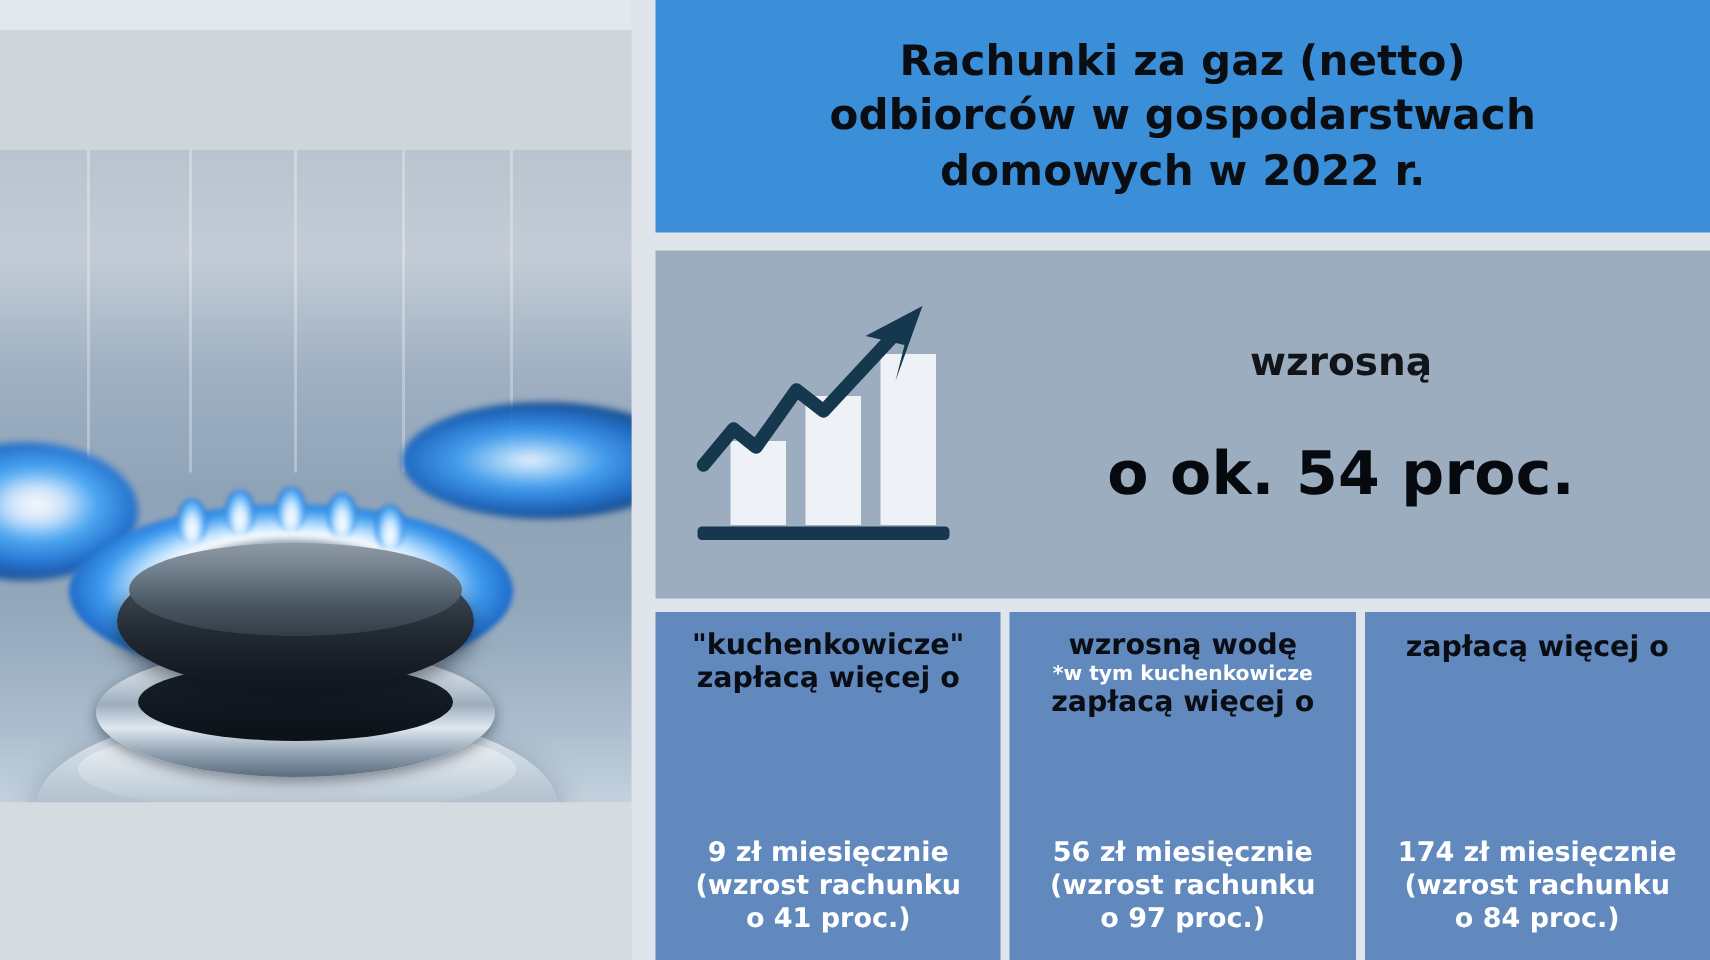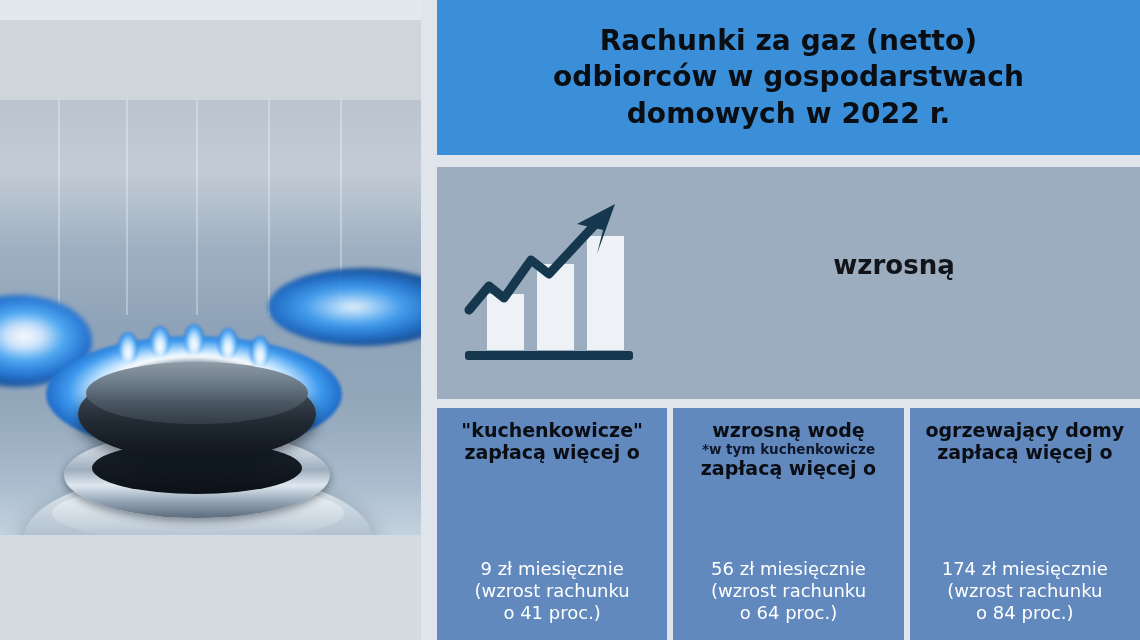--- a/index.html
+++ b/index.html
@@ -160,29 +160,29 @@
   .info-box {
     flex:1; background:#6189bd;
     display:flex; flex-direction:column; justify-content:space-between;
     text-align:center; padding:12px 6px 16px;
   }
   .box-head { }
   .box-title {
     color:#0a0e14; font-size:19px; font-weight:bold; line-height:1.12;
   }
   .box-note {
-    color:#0f172a; font-size:13.5px; font-weight:bold; line-height:1.1;
+    color:#ffffff; font-size:13.5px; font-weight:bold; line-height:1.1;
     margin-top:1px;
   }
   .box-sub {
     color:#0a0e14; font-size:19px; font-weight:bold; line-height:1.12;
     margin-top:1px;
   }
   .box-value {
-    color:#ffffff; font-size:18px; font-weight:normal; line-height:1.22;
+    color:#ffffff; font-size:18px; font-weight:bold; line-height:1.22;
   }
   .nowrap-small { white-space:pre-line; }
 </style>
 </head>
 <body>
 
 <div id="photo-col">
   <div id="photo-band-top"></div>
   <div id="photo-band-grey"></div>
 
@@ -229,20 +229,21 @@
         <rect x="30" y="96" width="37" height="56" fill="#eef2f7"></rect>
         <rect x="80" y="66" width="37" height="86" fill="#eef2f7"></rect>
         <rect x="130" y="38" width="37" height="114" fill="#eef2f7"></rect>
         <polyline points="12,112 32,88 47,100 74,62 92,76 146,18" fill="none" stroke="#16384f" stroke-width="9" stroke-linejoin="round" stroke-linecap="round"></polyline>
         <polygon points="158,6 120,26 146,32 140,56" fill="#16384f"></polygon>
         <rect x="8" y="153" width="168" height="9" rx="3" fill="#16384f"></rect>
       </svg>
     </div>
     <div id="stat-text-wrap">
       <div id="stat-label">wzrosną</div>
+      <div id="stat-value">o ok. 54 proc.</div>
     </div>
   </div>
 
   <div id="boxes-row">
 
     <div class="info-box">
       <div class="box-head">
         <div class="box-title">"kuchenkowicze"</div>
         <div class="box-note nowrap-small"></div>
         <div class="box-sub">zapłacą więcej o</div>
@@ -253,26 +254,25 @@
     </div>
 
     <div class="info-box">
       <div class="box-head">
         <div class="box-title">wzrosną wodę</div>
         <div class="box-note nowrap-small">*w tym kuchenkowicze</div>
         <div class="box-sub">zapłacą więcej o</div>
       </div>
       <div class="box-value nowrap-small">56 zł miesięcznie
 (wzrost rachunku
-o 64 proc.)</div>
+o 97 proc.)</div>
     </div>
 
     <div class="info-box">
       <div class="box-head">
-        <div class="box-title">ogrzewający domy</div>
         <div class="box-sub">zapłacą więcej o</div>
       </div>
       <div class="box-value nowrap-small">174 zł miesięcznie
 (wzrost rachunku
 o 84 proc.)</div>
     </div>
 
   </div>
 </div>
 

